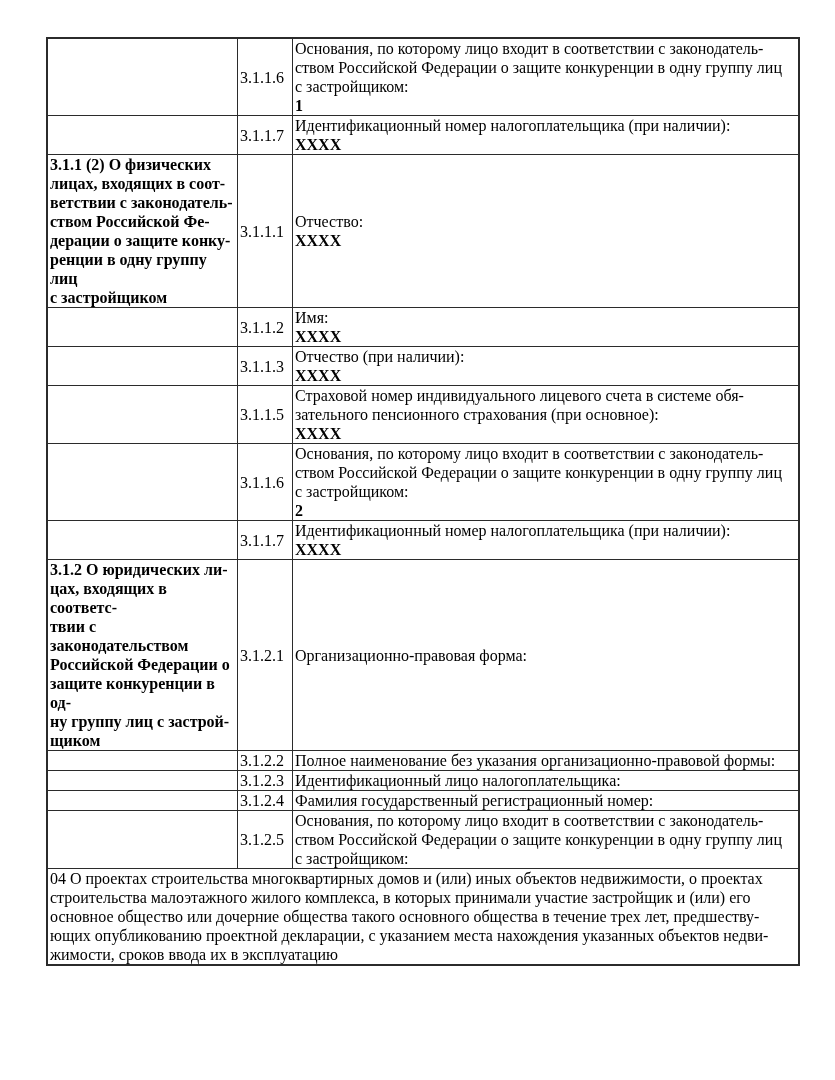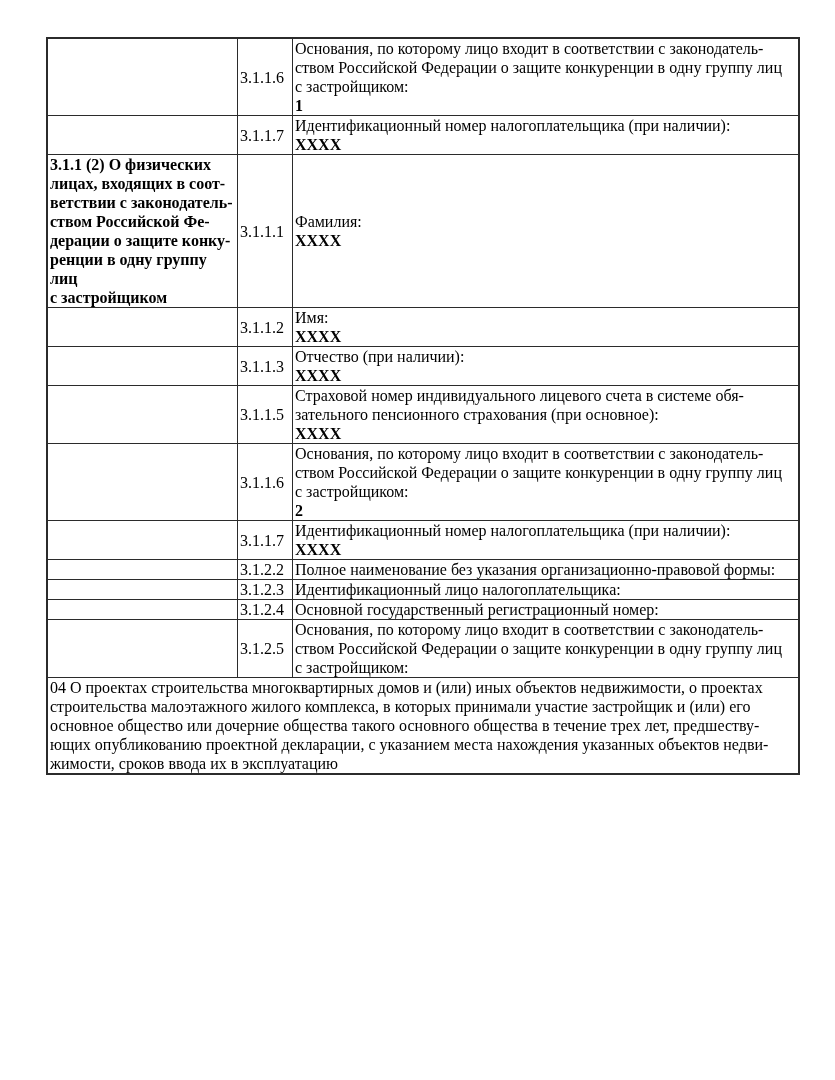--- a/index.html
+++ b/index.html
@@ -81,21 +81,21 @@
             <div class="wrap">3.1.1 (2) О физических
 лицах, входящих в соот-
 ветствии с законодатель-
 ством Российской Фе-
 дерации о защите конку-
 ренции в одну группу лиц
 с застройщиком</div>
           </td>
         <td class="c2">3.1.1.1</td>
         <td class="c3">
-          <div class="wrap">Фамилия:</div>
+          <div class="wrap">Отчество:</div>
           <div class="val">XXXX</div>
         </td>
       </tr>
       <tr>
         <td class="c1">
             <div class="wrap"></div>
           </td>
         <td class="c2">3.1.1.2</td>
         <td class="c3">
           <div class="wrap">Имя:</div>
@@ -140,20 +140,36 @@
             <div class="wrap"></div>
           </td>
         <td class="c2">3.1.1.7</td>
         <td class="c3">
           <div class="wrap">Идентификационный номер налогоплательщика (при наличии):</div>
           <div class="val">XXXX</div>
         </td>
       </tr>
       <tr>
         <td class="c1">
+            <div class="wrap">3.1.2 О юридических ли-
+цах, входящих в соответс-
+твии с законодательством
+Российской Федерации о
+защите конкуренции в од-
+ну группу лиц с застрой-
+щиком</div>
+          </td>
+        <td class="c2">3.1.2.1</td>
+        <td class="c3">
+          <div class="wrap">Организационно-правовая форма:</div>
+
+        </td>
+      </tr>
+      <tr>
+        <td class="c1">
             <div class="wrap"></div>
           </td>
         <td class="c2">3.1.2.2</td>
         <td class="c3">
           <div class="wrap">Полное наименование без указания организационно-правовой формы:</div>
 
         </td>
       </tr>
       <tr>
         <td class="c1">
@@ -164,21 +180,21 @@
           <div class="wrap">Идентификационный лицо налогоплательщика:</div>
 
         </td>
       </tr>
       <tr>
         <td class="c1">
             <div class="wrap"></div>
           </td>
         <td class="c2">3.1.2.4</td>
         <td class="c3">
-          <div class="wrap">Основной государственный регистрационный номер:</div>
+          <div class="wrap">Фамилия государственный регистрационный номер:</div>
 
         </td>
       </tr>
       <tr>
         <td class="c1">
             <div class="wrap"></div>
           </td>
         <td class="c2">3.1.2.5</td>
         <td class="c3">
           <div class="wrap">Основания, по которому лицо входит в соответствии с законодатель-

